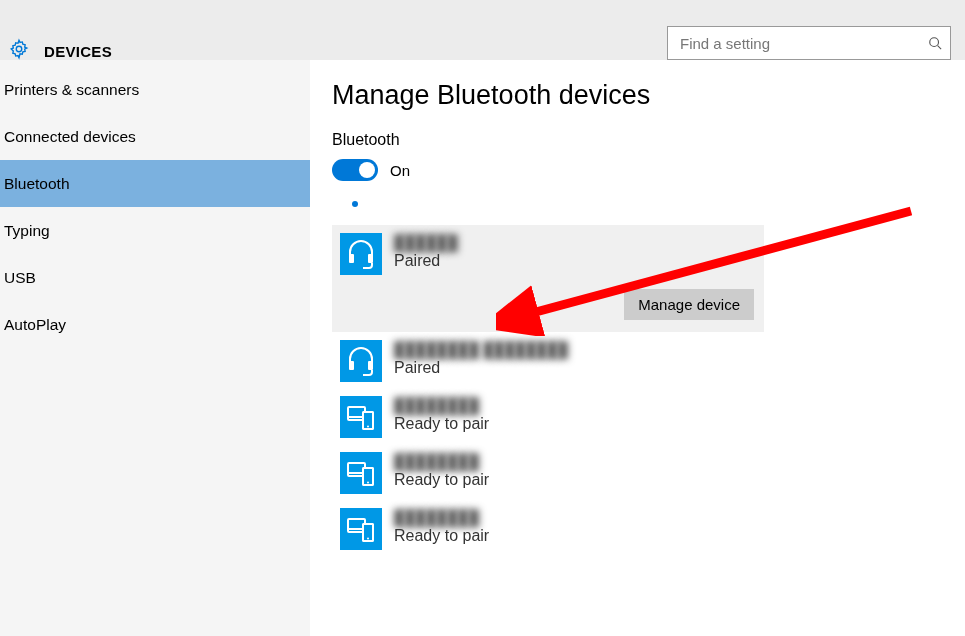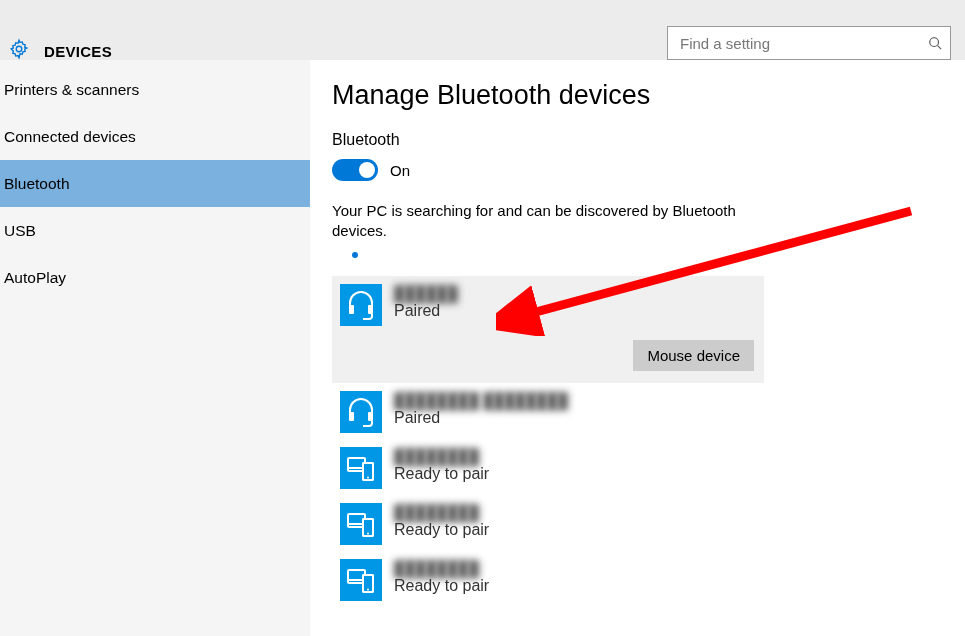--- a/index.html
+++ b/index.html
@@ -191,37 +191,39 @@
     <div class="sidebar-item">
         <span>Printers &amp; scanners</span>
       </div>
     <div class="sidebar-item">
         <span>Connected devices</span>
       </div>
     <div class="sidebar-item selected">
         <span>Bluetooth</span>
       </div>
     <div class="sidebar-item">
+        <span>Typing</span>
+      </div>
+    <div class="sidebar-item">
         <span>USB</span>
       </div>
     <div class="sidebar-item">
         <span>AutoPlay</span>
       </div>
   </div>
 
   <div class="main">
     <h1 class="page-title">Manage Bluetooth devices</h1>
 
     <div class="section-label">Bluetooth</div>
     <div class="toggle-row">
       <div class="toggle"></div>
       <span class="toggle-label">On</span>
     </div>
 
-    <div class="status-text">Your PC is searching for and can be discovered by Bluetooth devices.</div>
     <div class="spinner"></div>
 
     <div class="device-list">
 
       <div class="device-item selected">
         <div class="device-icon">
           <svg viewBox="0 0 32 32" fill="none" stroke="currentColor" stroke-width="2">
             <path d="M5 18v-4a11 11 0 0 1 22 0v4"></path>
             <rect x="4" y="16" width="5" height="9" rx="1" fill="currentColor" stroke="none"></rect>
             <rect x="23" y="16" width="5" height="9" rx="1" fill="currentColor" stroke="none"></rect>
@@ -229,21 +231,21 @@
           </svg>
         </div>
         <div class="device-text">
           <div class="device-name">██████</div>
           <div class="device-status">Paired</div>
         </div>
       </div>
       <div class="device-item selected" style="padding:0;">
         <div style="flex:1"></div>
         <div class="device-actions">
-          <button class="remove-btn">Mouse device</button>
+          <button class="remove-btn">Manage device</button>
         </div>
       </div>
 
       <div class="device-item">
         <div class="device-icon">
           <svg viewBox="0 0 32 32" fill="none" stroke="currentColor" stroke-width="2">
             <path d="M5 18v-4a11 11 0 0 1 22 0v4"></path>
             <rect x="4" y="16" width="5" height="9" rx="1" fill="currentColor" stroke="none"></rect>
             <rect x="23" y="16" width="5" height="9" rx="1" fill="currentColor" stroke="none"></rect>
             <path d="M27 25v2a3 3 0 0 1-3 3h-6"></path>

